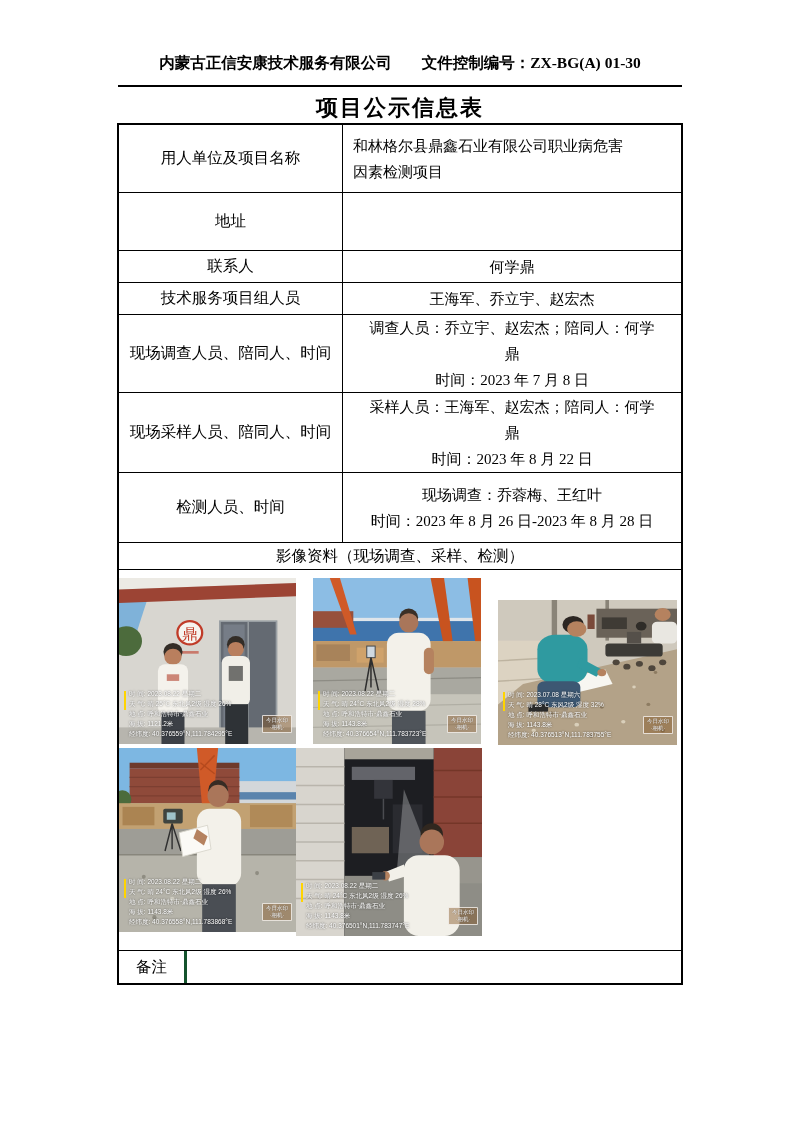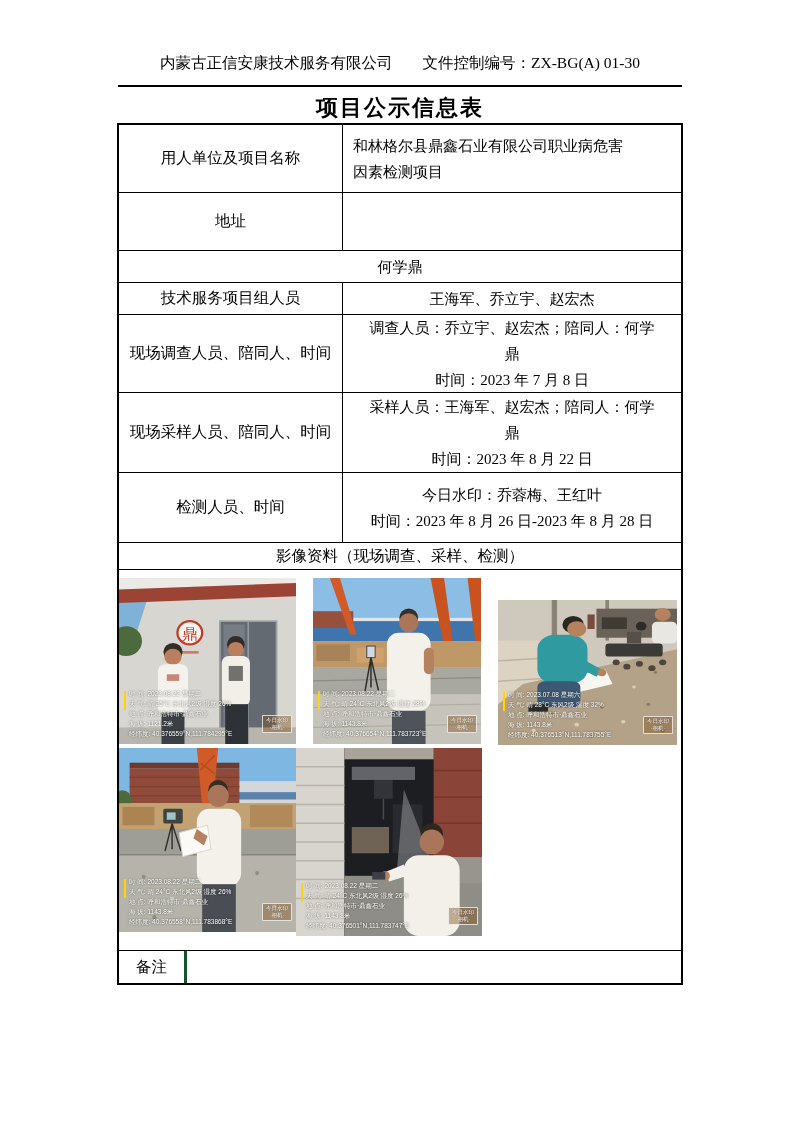--- a/index.html
+++ b/index.html
@@ -7,21 +7,21 @@
   body {
     width:800px; height:1131px; position:relative;
     font-family:"Liberation Serif","DejaVu Serif",serif; color:#000;
   }
   .page { position:absolute; inset:0; background:#fff; }
 
   
   .doc-header {
     position:absolute; left:118px; top:53px; width:564px;
     display:flex; justify-content:center; gap:30px;
-    font-weight:normal; font-size:15.5px; white-space:nowrap;
+    font-weight:bold; font-size:15.5px; white-space:nowrap;
   }
   .header-rule { position:absolute; left:118px; top:85px; width:564px; border-top:2px solid #000; }
   .doc-title {
     position:absolute; left:118px; top:93px; width:564px;
     text-align:center; font-size:22px; font-weight:bold; letter-spacing:2px;
   }
 
   
   .info-table { position:absolute; left:117px; top:123px; width:566px; border:2px solid #000; background:#fff; }
   .t-row { display:flex; border-top:1px solid #000; }
@@ -95,20 +95,21 @@
         <div class="line">和林格尔县鼎鑫石业有限公司职业病危害</div>
         <div class="line">因素检测项目</div>
       </div>
     </div>
 
     <div class="t-row h58">
       <div class="t-label">地址</div>
     </div>
 
     <div class="t-row h32">
+      <div class="t-label">联系人</div>
       <div class="t-value center">
         <div class="line">何学鼎</div>
       </div>
     </div>
 
     <div class="t-row h32">
       <div class="t-label">技术服务项目组人员</div>
       <div class="t-value center">
         <div class="line">王海军、乔立宇、赵宏杰</div>
       </div>
@@ -128,21 +129,21 @@
       <div class="t-value center">
         <div class="line">采样人员：王海军、赵宏杰；陪同人：何学</div>
         <div class="line">鼎</div>
         <div class="line">时间：2023 年 8 月 22 日</div>
       </div>
     </div>
 
     <div class="t-row h70">
       <div class="t-label">检测人员、时间</div>
       <div class="t-value center">
-        <div class="line">今日水印：乔蓉梅、王红叶</div>
+        <div class="line">现场调查：乔蓉梅、王红叶</div>
         <div class="line">时间：2023 年 8 月 26 日-2023 年 8 月 28 日</div>
       </div>
     </div>
 
     <div class="section-row">
       <span>影像资料（现场调查、采样、检测）</span>
     </div>
 
     <div class="photos-row">
 

